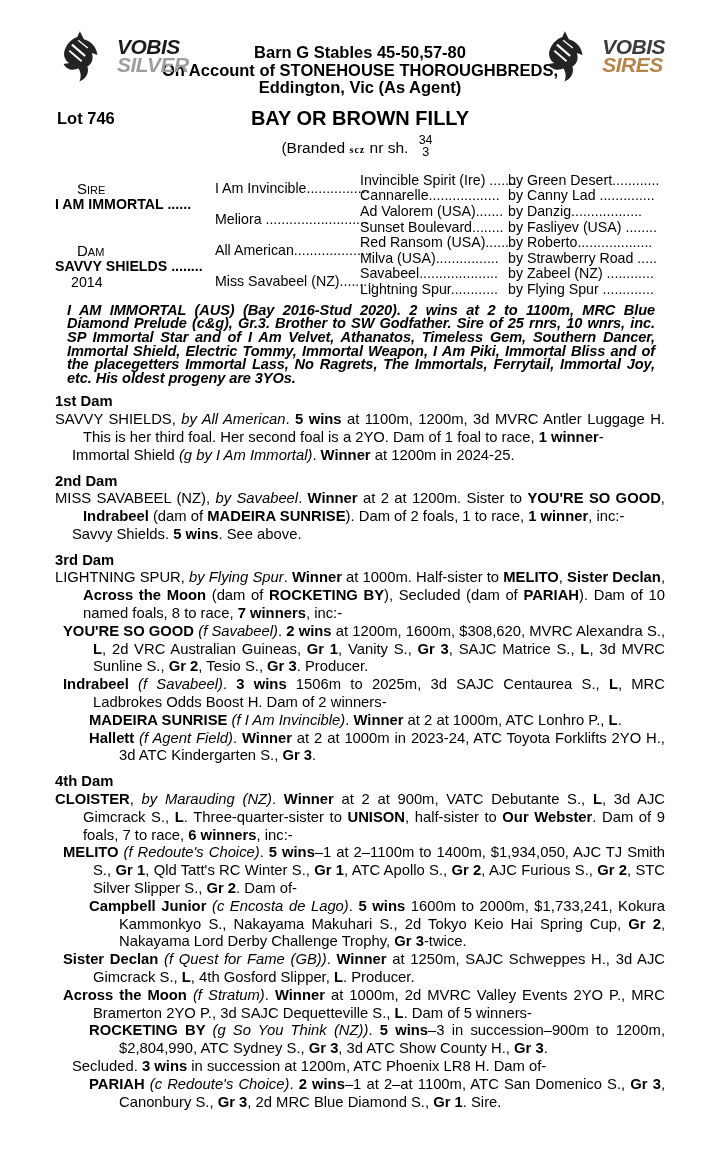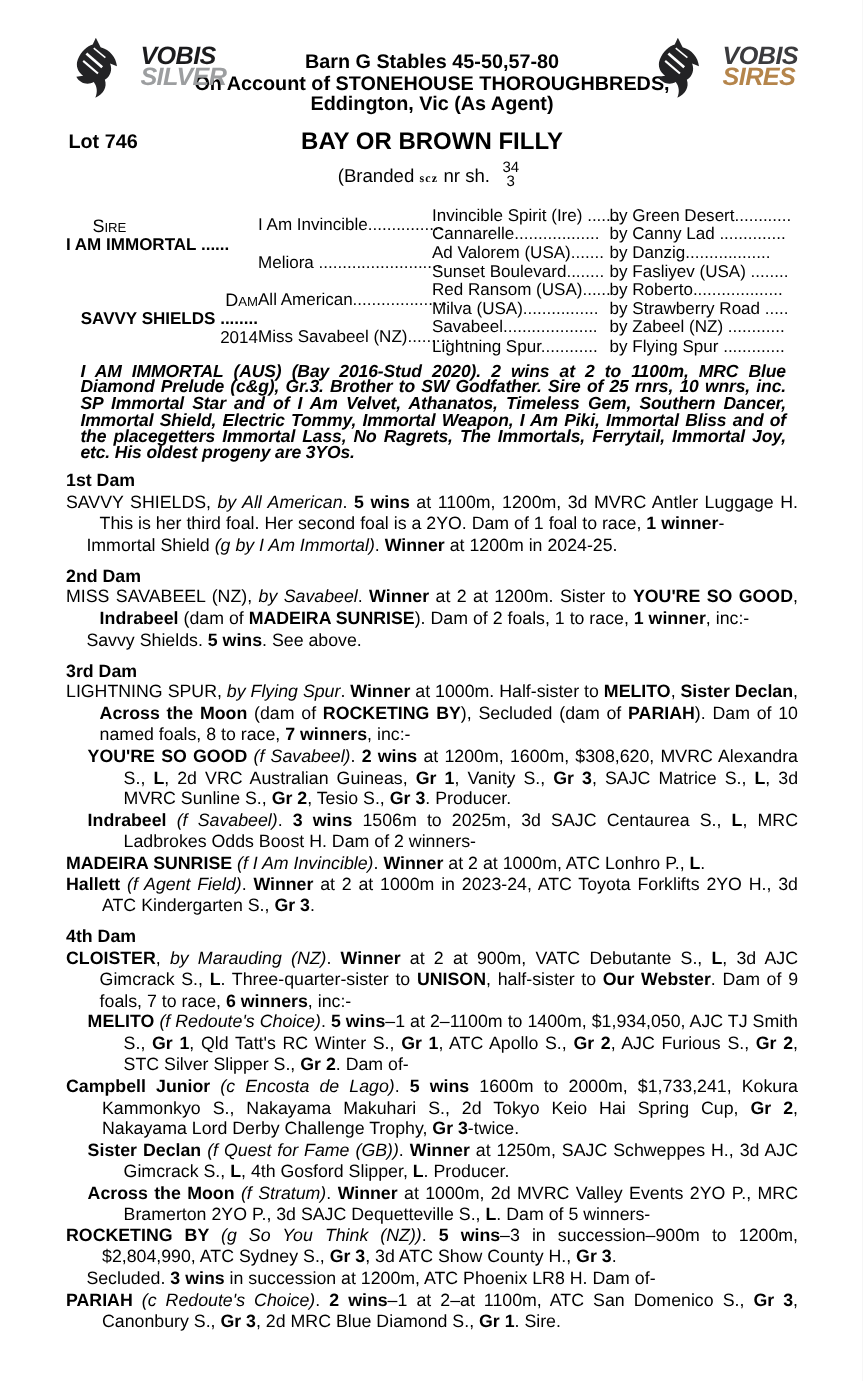--- a/index.html
+++ b/index.html
@@ -45,21 +45,21 @@
 
   
   .ped{display:grid;
        grid-template-columns:160px 145px 148px 1fr;
        grid-auto-rows:15.6px;
        font-size:14.2px;
        margin-top:5px;
        align-items:center;}
   .ped .cell{white-space:nowrap;overflow:visible;}
   .gp1{grid-column:1;grid-row:1/5;align-self:start;padding-top:9px;}
-  .gp2{grid-column:1;grid-row:5/9;align-self:start;padding-top:9px;text-align:right;}
+  .gp2{grid-column:1;grid-row:5/9;align-self:start;padding-top:9px;}
   .ped-label{font-variant:small-caps;font-size:15px;padding-left:22px;line-height:15px;}
   .ped-name{font-weight:bold;line-height:16px;}
   .ped-year{padding-left:16px;line-height:16px;}
   .g2a{grid-column:2;grid-row:1/3;}
   .g2b{grid-column:2;grid-row:3/5;}
   .g2c{grid-column:2;grid-row:5/7;}
   .g2d{grid-column:2;grid-row:7/9;}
   .g3{grid-column:3;}
   .g4{grid-column:4;}
 
@@ -67,22 +67,22 @@
   .blurb{margin:7px 10px 0 12px;
          font-weight:bold;font-style:italic;
          font-size:14.6px;line-height:13.6px;letter-spacing:-0.1px;
          text-align:justify;}
 
   
   .dam-h{margin:8px 0 0 0;font-size:14.8px;font-weight:bold;line-height:17.8px;}
   .p{margin:0;font-size:14.8px;line-height:17.8px;text-align:justify;}
   .p-dam  {padding-left:28px;text-indent:-28px;}
   .p-plain{margin-left:17px;padding-left:28px;text-indent:-28px;}
-  .p-l1   {margin-left:18px;padding-left:30px;text-indent:-30px;}
-  .p-l2   {padding-left:30px;text-indent:-30px;}
+  .p-l1   {margin-left:8px;padding-left:30px;text-indent:-30px;}
+  .p-l2   {margin-left:34px;padding-left:30px;text-indent:-30px;}
 </style>
 </head>
 <body>
 
 <div class="page">
 
   <header class="hdr">
     <div class="logo logo-left">
       <svg class="horse" viewBox="0 0 100 120" xmlns="http://www.w3.org/2000/svg">
         <path d="M52 4 L61 22 C79 27 90 41 92 58 L79 53 C84 66 79 78 69 84 C74 98 66 112 51 118 C56 106 54 96 48 88 C36 95 21 90 15 78 L28 76 C18 70 13 57 18 45 C24 30 36 20 46 17 Z" fill="#232325"></path>

